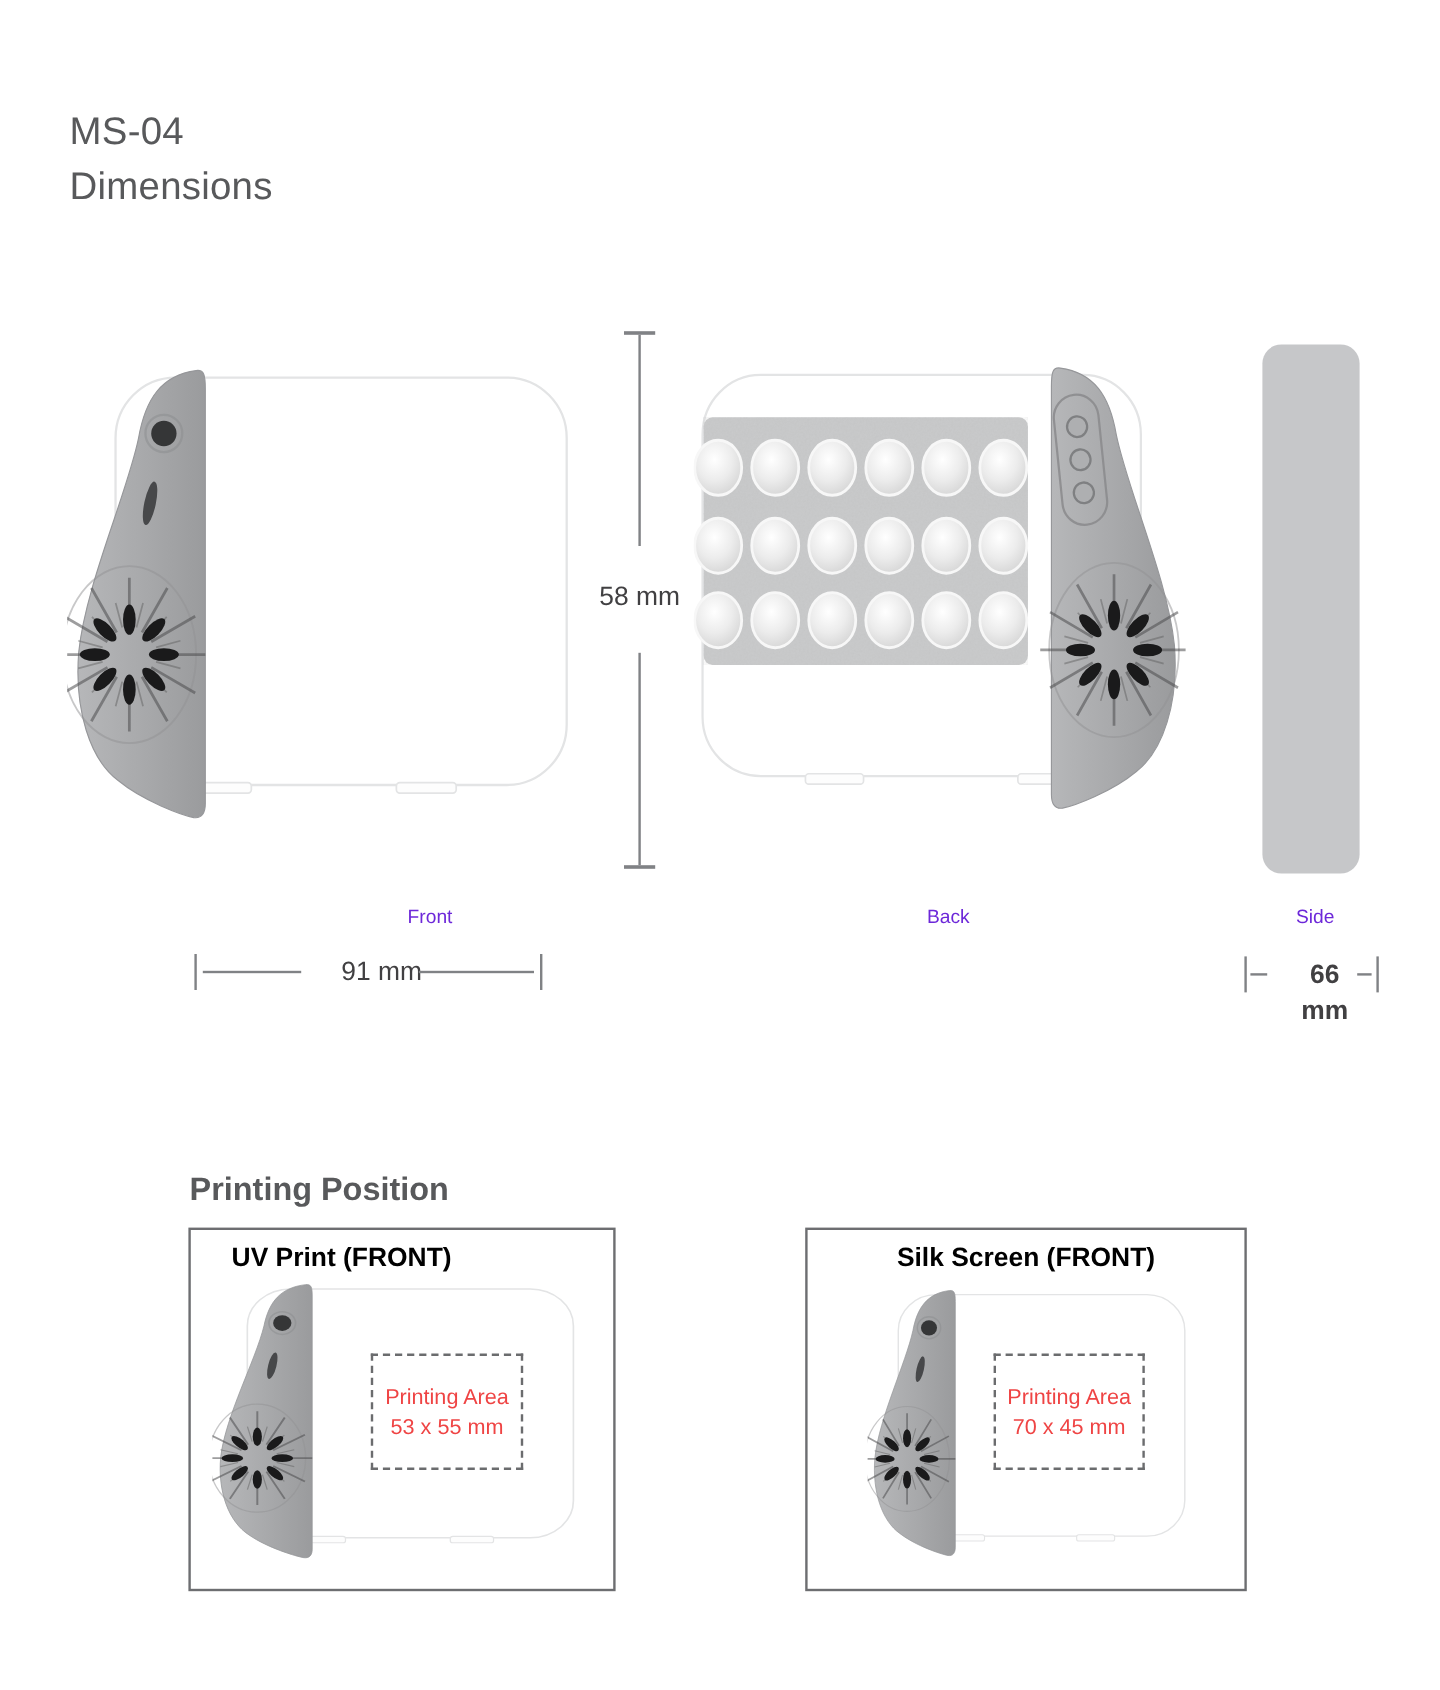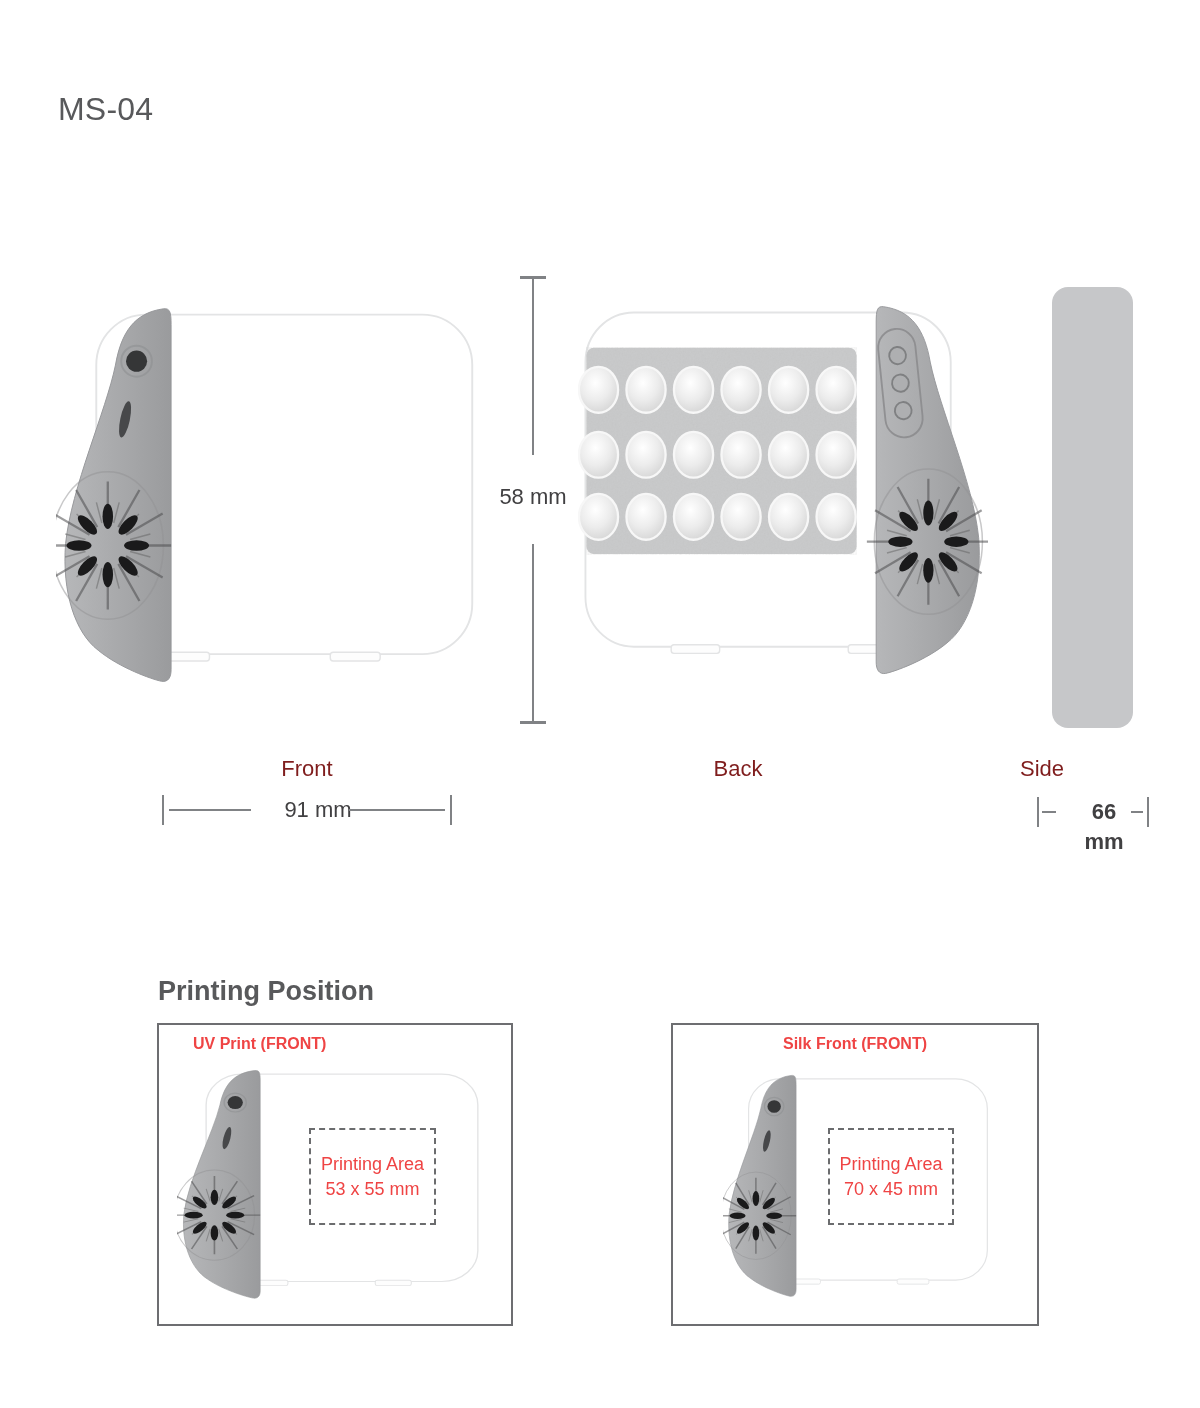--- a/index.html
+++ b/index.html
@@ -12,21 +12,21 @@
   
   .page-title{
     left:58px;top:86px;font-size:32px;line-height:46px;font-weight:500;
     color:#58595b;letter-spacing:.2px;
   }
   .section-heading{
     left:158px;top:976px;font-size:27px;font-weight:700;color:#58595b;
   }
 
   
-  .view-label{font-size:22px;color:#7f1d1d;text-align:center;width:140px;}
+  .view-label{font-size:16px;color:#6d28d9;text-align:right;width:140px;}
 
   
   .dim-color{background:#808285;}
   .dim-text{font-size:22px;color:#414042;}
 
   .vdim{left:520px;top:276px;width:26px;height:448px;}
   .vdim .tick{position:absolute;left:0;width:26px;height:3px;}
   .vdim .line{position:absolute;left:12px;width:2px;}
   .vdim .lbl{position:absolute;left:-34px;top:208px;width:94px;text-align:center;}
 
@@ -41,21 +41,21 @@
   
   .side-view{
     left:1052px;top:287px;width:81px;height:441px;background:#c6c7c9;border-radius:16px;
   }
 
   
   .print-box{
     border:2px solid #6d6e71;box-sizing:border-box;background:#fff;
   }
   .print-box .box-title{
-    position:absolute;top:10px;font-size:16px;font-weight:700;color:#ef4444;
+    position:absolute;top:10px;font-size:22px;font-weight:700;color:#000000;
   }
   .print-area{
     position:absolute;border:2px dashed #6b6c6e;box-sizing:border-box;
     display:flex;flex-direction:column;align-items:center;justify-content:center;
     font-size:18px;line-height:25px;color:#ef4444;text-align:center;background:rgba(255,255,255,.75);
   }
   .box-uv{left:157px;top:1023px;width:356px;height:303px;}
   .box-silk{left:671px;top:1023px;width:368px;height:303px;}
 
   svg{display:block;}
@@ -111,20 +111,21 @@
           <circle cx="84" cy="60" r="16" fill="none" stroke="#8d8e90" stroke-width="2" opacity="0.55"></circle>
           <circle cx="84" cy="60" r="11" fill="#353637"></circle>
         </g>
         <ellipse cx="72" cy="120" rx="5" ry="19" fill="#47484a" transform="rotate(12 72 120)"></ellipse>
       </g>
     </defs>
   </svg>
 
   <div class="abs page-title">
     <div>MS-04</div>
+    <div>Dimensions</div>
   </div>
 
   <svg class="abs" style="left:56px;top:303px" width="422" height="388" viewBox="0 0 440 400" preserveAspectRatio="none">
     <use href="#front-product"></use>
   </svg>
 
   <div class="abs vdim">
     <div class="tick dim-color" style="top:0"></div>
     <div class="line dim-color" style="top:3px;height:176px"></div>
     <div class="lbl dim-text">58 mm</div>
@@ -193,21 +194,21 @@
     <svg style="position:absolute;left:18px;top:42px" width="305" height="237" viewBox="0 0 440 400" preserveAspectRatio="none">
       <use href="#front-product"></use>
     </svg>
     <div class="print-area" style="left:150px;top:103px;width:127px;height:97px">
       <div>Printing Area</div>
       <div>53 x 55 mm</div>
     </div>
   </div>
 
   <div class="abs print-box box-silk">
-    <div class="box-title" style="left:0;right:0;text-align:center">Silk Front (FRONT)</div>
+    <div class="box-title" style="left:0;right:0;text-align:center">Silk Screen (FRONT)</div>
     <svg style="position:absolute;left:50px;top:47px" width="268" height="230" viewBox="0 0 440 400" preserveAspectRatio="none">
       <use href="#front-product"></use>
     </svg>
     <div class="print-area" style="left:155px;top:103px;width:126px;height:97px">
       <div>Printing Area</div>
       <div>70 x 45 mm</div>
     </div>
   </div>
 
 </div>

